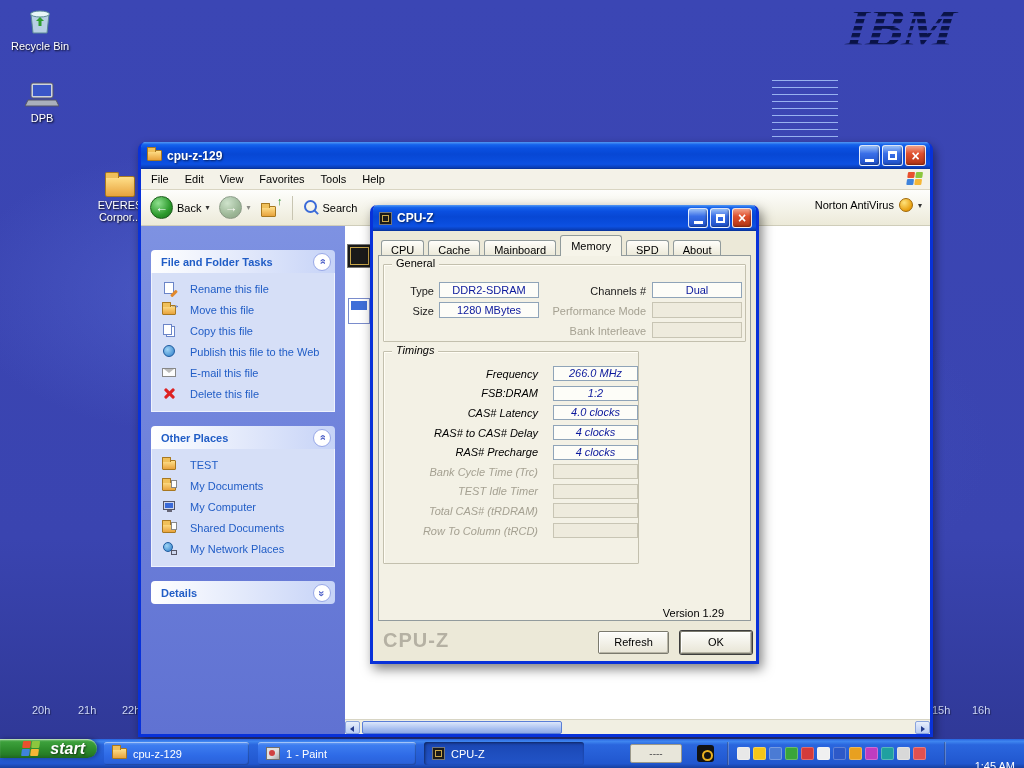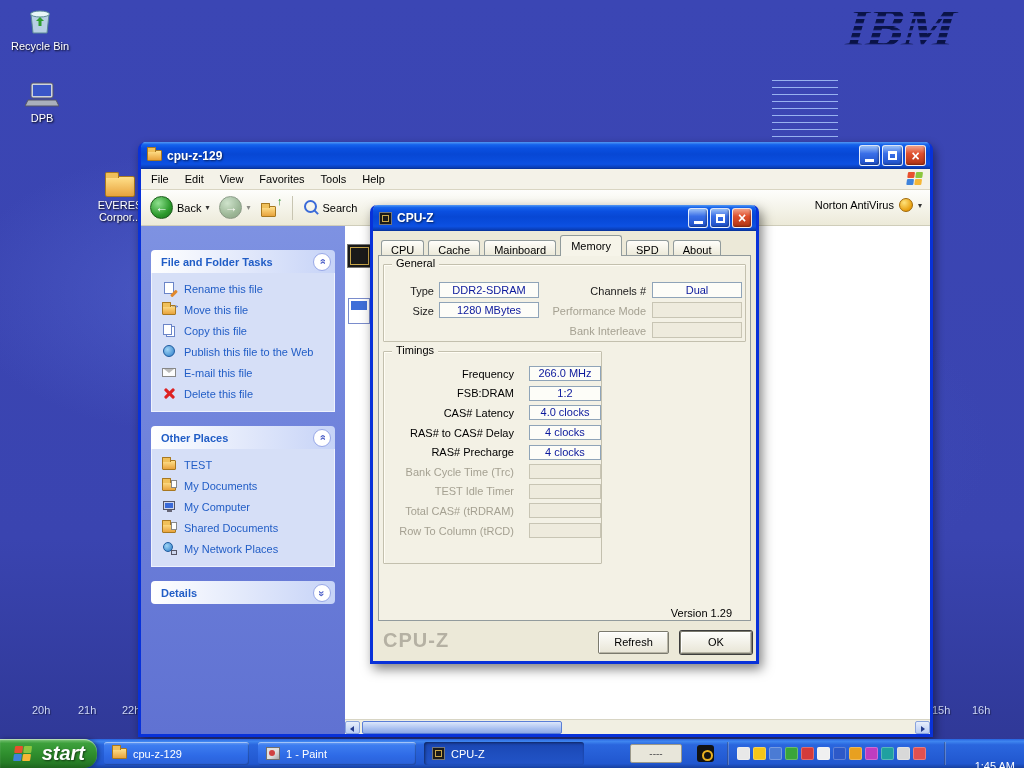--- a/index.html
+++ b/index.html
@@ -76,21 +76,21 @@
     background:linear-gradient(180deg,#7e92e2 0%, #6b7ed9 55%, #6072d2 100%); padding:24px 10px; }
   .panel { margin-bottom:14px; }
   .panel-hd { height:23px; border-radius:4px 4px 0 0; background:linear-gradient(90deg,#ffffff,#c6d3f7);
     display:flex; align-items:center; padding:0 4px 0 10px; cursor:pointer; }
   .panel-hd .pt { flex:1; color:#215dc6; font-weight:bold; }
   .chev { width:18px; height:18px; border-radius:50%; background:#fff; border:1px solid #98a8e8; color:#4f61c8;
     display:flex; align-items:center; justify-content:center; cursor:pointer; }
   .chev b { display:inline-block; transform:rotate(-90deg); font-size:11px; letter-spacing:-1px; }
   .chev b.down { transform:rotate(90deg); }
   .panel-bd { background:#d6dff7; border:1px solid #eef2fd; border-top:0; padding:5px 4px 7px 10px; }
-  .task-item { display:flex; align-items:center; gap:7px; padding:4px 0; cursor:pointer; }
+  .task-item { display:flex; align-items:center; gap:13px; padding:4px 0; cursor:pointer; }
   .task-item .tlink { color:#215dc6; }
 
   .mi { width:15px; height:13px; position:relative; flex:0 0 15px; }
   .ic-page { position:absolute; left:2px; top:0; width:10px; height:12px; background:#fff; border:1px solid #6b85c8; }
   .pencil { position:absolute; right:-1px; bottom:0; width:8px; height:3px; background:#e0892e; transform:rotate(-45deg); border-radius:1px; }
   .mi .fold-sm { position:absolute; left:0; top:2px; width:14px; height:10px; }
   .mi-arrow { position:absolute; right:-3px; top:-4px; color:#2855c8; font-weight:bold; font-size:10px; }
   .ic-copy { position:absolute; left:1px; top:0; width:9px; height:11px; background:#fff; border:1px solid #6b85c8;
     box-shadow:3px 2px 0 -1px #fff, 3px 2px 0 0 #6b85c8; }
   .ic-globe { position:absolute; left:1px; top:0; width:12px; height:12px; border-radius:50%; border:1px solid #1d5a9e;
@@ -126,48 +126,48 @@
   #cpuz .wbtn { width:20px; height:20px; }
   .dlg-body { position:absolute; left:0; right:0; top:26px; bottom:0; }
   .tabs { position:absolute; left:8px; top:4px; height:21px; white-space:nowrap; }
   .tab { display:inline-block; vertical-align:bottom; padding:3px 9px 2px; cursor:pointer; position:relative; top:2px;
     background:linear-gradient(#fffefa,#e8e5d2); border:1px solid #919b9c; border-bottom:0; border-radius:3px 3px 0 0; margin-right:1px; }
   .tab.active { top:0; padding:4px 10px 4px; background:#f6f4e9; z-index:3; }
   .tab-page { position:absolute; left:5px; top:24px; right:5px; height:366px; background:#f3f1e5; border:1px solid #929b9d; }
   .grp { position:absolute; border:1px solid #c3c0ae; border-radius:1px; box-shadow:inset 1px 1px 0 #fffdf4; }
   .grp-label { position:absolute; top:-8px; left:8px; background:#f3f1e5; padding:0 4px; }
   #grp-general { left:4px; right:4px; top:8px; height:78px; }
-  #grp-timings { left:4px; top:95px; width:219px; height:213px; }
+  #grp-timings { left:4px; top:95px; width:256px; height:213px;font-style:italic; }
   .glab { position:absolute; font-size:11px; color:#1a1a1a; }
   .glab.muted, .muted .tl { color:#a5a192; }
   .vbox { position:absolute; height:16px; background:#fdfdf8; border:1px solid #8fa4b8; color:#0b189c;
     text-align:center; line-height:14px; font-size:11px; }
   .vbox.disabled { background:#eeebdd; border-color:#c8c5b4; }
   .trows { position:absolute; left:0; top:12px; right:0; }
   .trow { height:19.6px; display:flex; align-items:center; }
   .trow .tl { width:154px; text-align:right; }
   .trow .tval { margin-left:15px; width:85px; height:15px; background:#fdfdf8; border:1px solid #8fa4b8;
     color:#0b189c; text-align:center; line-height:13px; }
   .trow.muted .tval { background:#eeebdd; border-color:#c8c5b4; }
-  #cpuz-version { position:absolute; right:18px; top:351px; }
+  #cpuz-version { position:absolute; right:26px; top:351px; }
   #cpuz-mark { position:absolute; left:10px; top:398px; font-size:20px; font-weight:bold; color:#b5b1a3; letter-spacing:1px; }
   .dbtn { position:absolute; top:400px; height:23px; text-align:center; line-height:21px; cursor:pointer;
     background:linear-gradient(#fdfdfb,#e8e5d6); border:1px solid #7b7a6e; border-radius:2px;
     box-shadow:inset 1px 1px 0 #fff, inset -1px -1px 0 #b8b5a6; }
   #btn-refresh { left:225px; width:71px; }
   #btn-ok { left:307px; width:72px; box-shadow:0 0 0 1px #3c3c3c, inset 1px 1px 0 #fff, inset -1px -1px 0 #b8b5a6; }
 
   
   #taskbar { position:absolute; left:0; bottom:0; width:1024px; height:29px; z-index:50;
     background:linear-gradient(180deg,#2663e0 0%, #3f86f0 8%, #2a66de 20%, #2157cf 85%, #17409f 100%); }
-  #start { position:absolute; left:0; top:0; width:97px; height:29px; cursor:pointer;
+  #start { position:absolute; left:0; top:0; width:97px; height:19px; cursor:pointer;
     border-radius:0 13px 13px 0; display:flex; align-items:center; gap:6px; padding:0 12px 0 7px;
     background:linear-gradient(180deg,#7ec77a 0%, #3da03c 15%, #2f8f2e 50%, #267c26 82%, #1e651e 100%);
     box-shadow:inset 0 1px 1px rgba(255,255,255,.5), 2px 0 4px rgba(0,0,0,.35);
-    color:#fff; font-weight:bold; font-style:italic; font-size:20px; text-shadow:1px 1px 2px rgba(0,0,0,.55); }
+    color:#fff; font-weight:bold; font-style:italic; font-size:16px; text-shadow:1px 1px 2px rgba(0,0,0,.55); }
   .task { position:absolute; top:3px; height:23px; border-radius:3px; color:#fff; cursor:pointer;
     display:flex; align-items:center; gap:6px; padding:0 8px; overflow:hidden;
     background:linear-gradient(180deg,#6ba1f5 0%, #3d7df0 14%, #2e6ae6 60%, #2a60d8 100%);
     box-shadow:inset 0 1px 0 rgba(255,255,255,.4), inset -1px -1px 1px rgba(0,0,0,.25); }
   .task.active { background:linear-gradient(180deg,#1a45b2 0%, #1e4ebe 50%, #2254c8 100%);
     box-shadow:inset 1px 1px 3px rgba(0,0,0,.5); }
   .paint-ic { width:14px; height:13px; background:linear-gradient(135deg,#e0e0e0 55%,#a8a8a8); border:1px solid #707070; position:relative; }
   .paint-ic::after { content:""; position:absolute; left:2px; top:2px; width:6px; height:6px; border-radius:50%; background:#d04040; }
   #tb-handle { position:absolute; left:630px; top:5px; width:52px; height:19px; background:#e8e6da;
     border:1px solid #9a988a; border-radius:2px; color:#555; text-align:center; line-height:17px; font-size:10px; cursor:pointer; }

